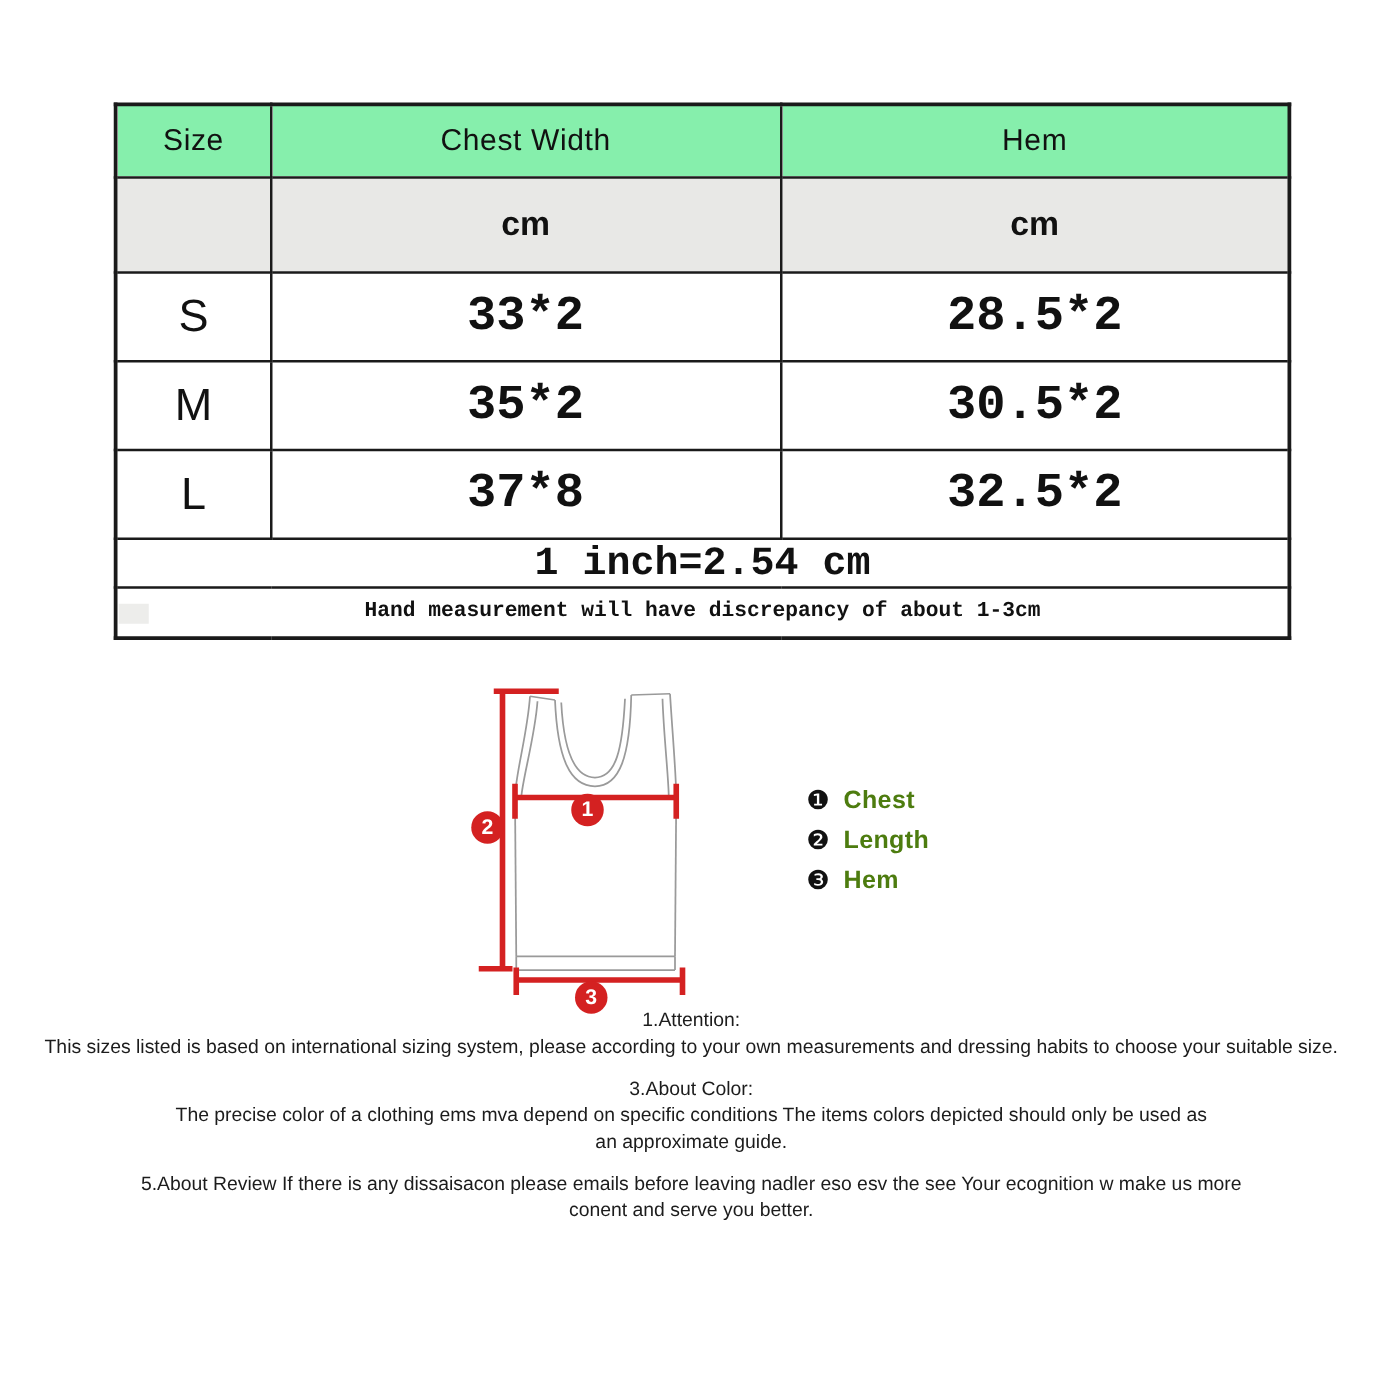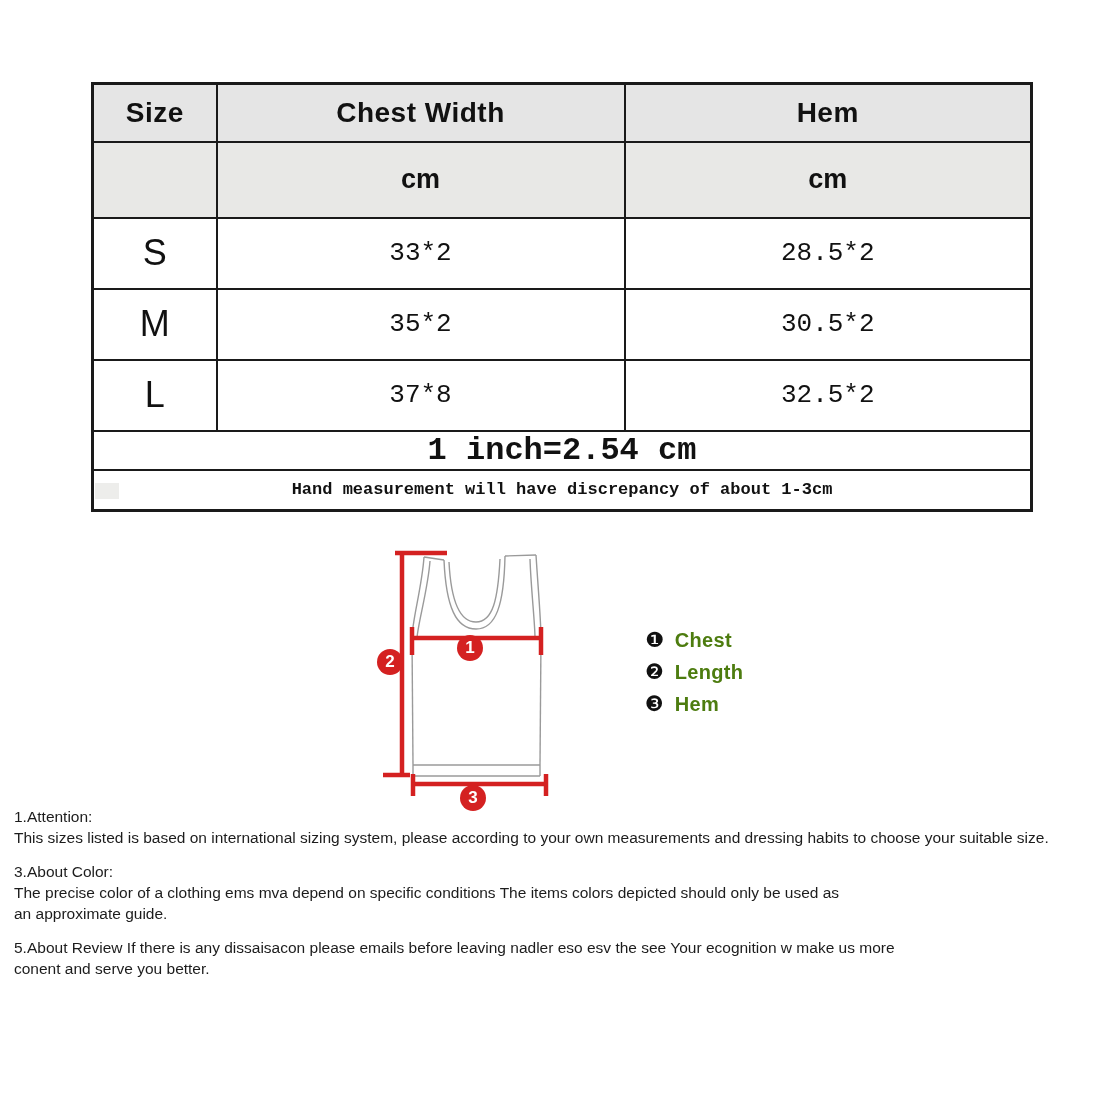--- a/index.html
+++ b/index.html
@@ -10,24 +10,24 @@
   
   table.size-chart{
     position:absolute;left:91px;top:82px;width:939px;
     border-collapse:collapse;table-layout:fixed;
     border:3px solid #1a1a1a;
   }
   table.size-chart td{
     border:2px solid #1a1a1a;text-align:center;vertical-align:middle;
     padding:0;overflow:hidden;white-space:nowrap;
   }
-  td.hdr{background:#e5e5e5;font-weight:bold;font-size:28px;letter-spacing:0.5px;}
+  td.hdr{background:#86efac;font-weight:normal;font-size:24px;letter-spacing:0.5px;}
   td.unit{background:#e8e8e6;font-weight:bold;font-size:27px;}
   td.sizecol{font-size:36px;font-weight:normal;}
-  td.val{font-family:"Liberation Mono","DejaVu Sans Mono",monospace;font-weight:normal;font-size:26px;}
+  td.val{font-family:"Liberation Mono","DejaVu Sans Mono",monospace;font-weight:bold;font-size:39px;}
   td.note1{font-family:"Liberation Mono","DejaVu Sans Mono",monospace;font-weight:bold;font-size:32px;height:33px;}
   td.note2{font-family:"Liberation Mono","DejaVu Sans Mono",monospace;font-weight:bold;font-size:17px;height:38px;}
   tr.r-head{height:58px;} tr.r-unit{height:76px;} tr.r-data{height:71px;}
   .corner-artifact{
     position:absolute;left:95px;top:483px;width:24px;height:16px;background:#ededeb;z-index:3;
   }
   
   .diagram-svg{position:absolute;left:370px;top:535px;width:200px;height:290px;}
   .marker{
     position:absolute;width:26px;height:26px;border-radius:50%;background:#d42121;
@@ -35,21 +35,21 @@
   }
   #marker-chest{left:457px;top:635px;}
   #marker-length{left:377px;top:649px;}
   #marker-hem{left:460px;top:785px;}
   
   .legend{position:absolute;left:645px;top:629px;}
   .legend-row{display:flex;align-items:center;height:22px;margin-bottom:10px;}
   .legend-bullet{font-family:"DejaVu Sans",sans-serif;font-size:21px;color:#111;margin-right:11px;line-height:22px;}
   .legend-label{font-size:20px;font-weight:bold;color:#4d7c0f;letter-spacing:0.3px;}
   
-  .notes{position:absolute;left:14px;top:806px;width:1078px;}
+  .notes{position:absolute;left:14px;top:806px;width:1078px;text-align:center;}
   .note-para{
     font-size:15.5px;line-height:21px;color:#1c1c1c;white-space:pre-line;
     margin:0 0 13px 0;
   }
 </style>
 </head>
 <body>
 
 <div id="stage">
 

